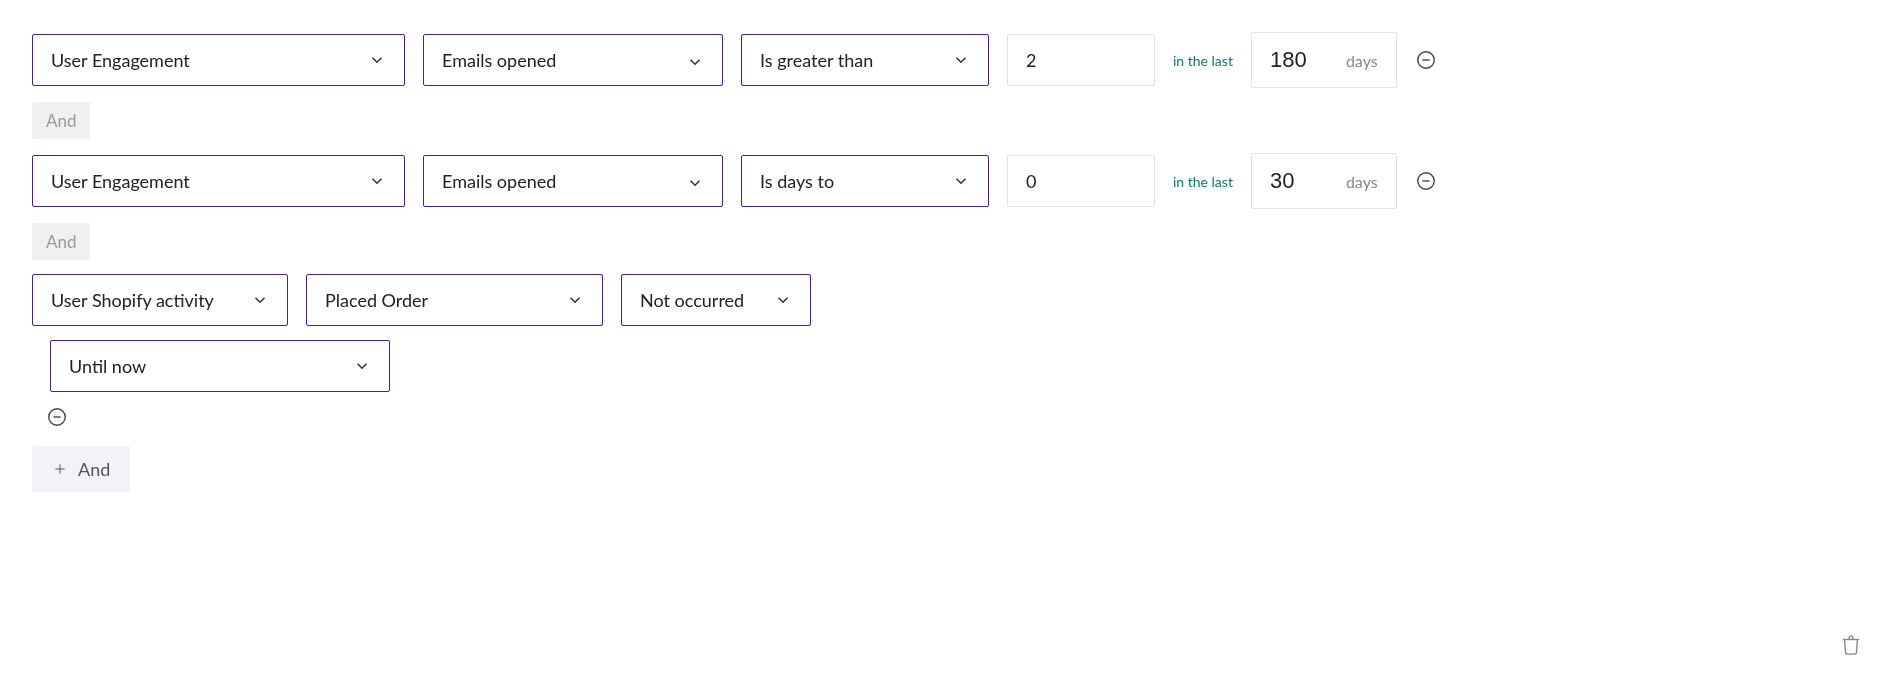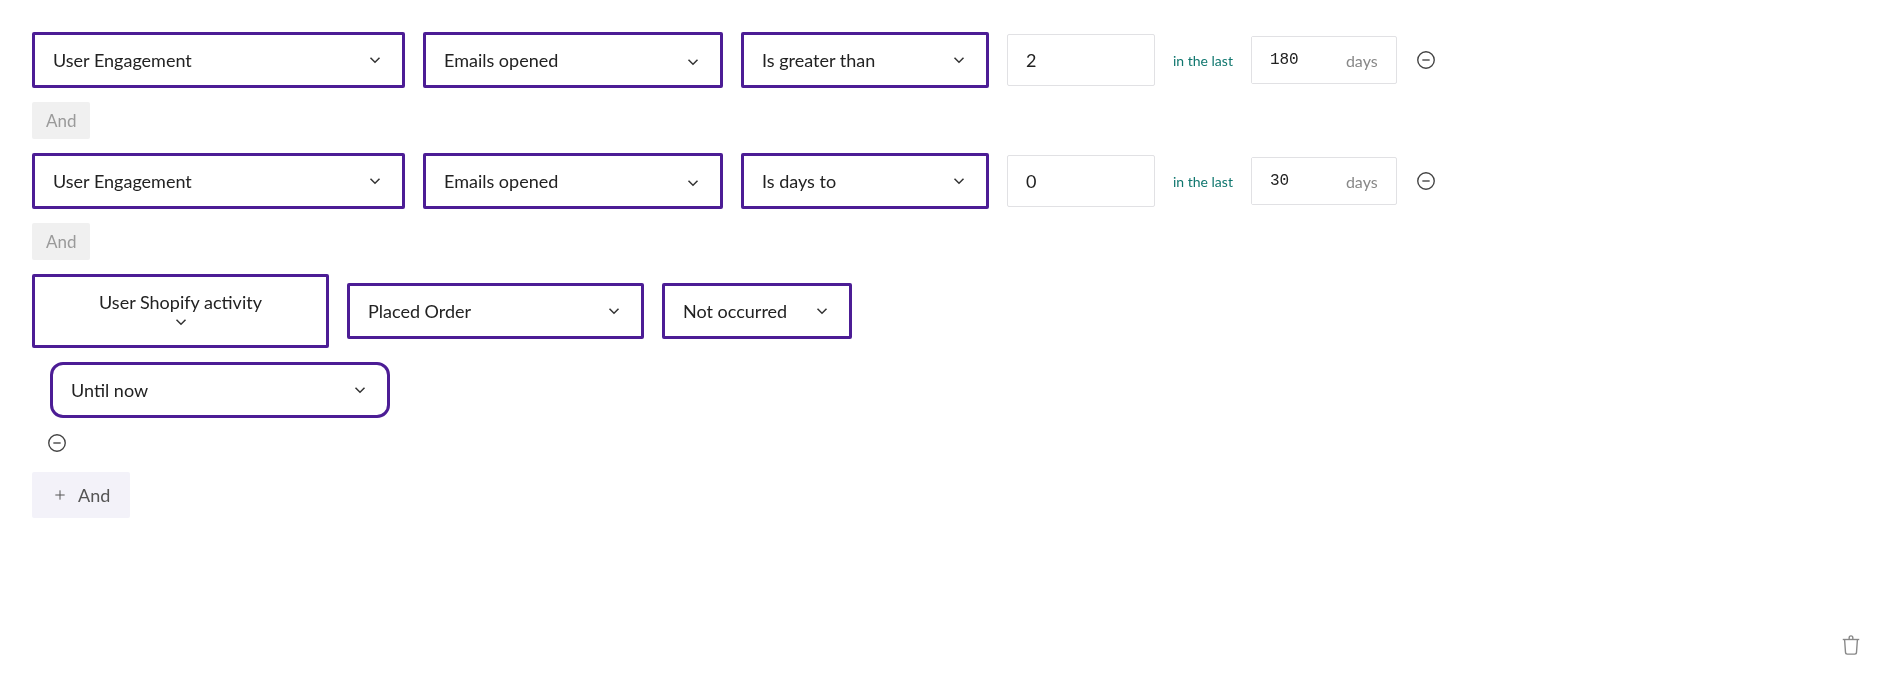--- a/index.html
+++ b/index.html
@@ -18,31 +18,31 @@
       display: flex;
       align-items: center;
       gap: 18px;
       margin-bottom: 14px;
       flex-wrap: wrap;
     }
     .select-box {
       display: flex;
       align-items: center;
       justify-content: space-between;
-      border: 3px solid #4c1d95;
+      border: 1px solid #4c1d95;
       background: #fff;
       padding: 14px 18px;
       cursor: pointer;
       border-radius: 2px;
     }
     .select-box.w-category { width: 373px; }
     .select-box.w-metric   { width: 300px; align-items: flex-end; }
     .select-box.w-operator { width: 248px; }
-    .select-box.w-time     { width: 340px; border-radius: 13px; }
-    .select-box.w-sm-cat   { width: 297px; flex-direction: column; }
+    .select-box.w-time     { width: 340px; }
+    .select-box.w-sm-cat   { width: 256px; }
     .select-box.w-sm-act   { width: 297px; }
     .select-box.w-sm-op    { width: 190px; }
     .chev {
       width: 18px;
       height: 18px;
       stroke: #333;
       stroke-width: 2;
       fill: none;
       flex-shrink: 0;
     }
@@ -64,22 +64,22 @@
       align-items: center;
       border: 1px solid #e1e1e4;
       border-radius: 2px;
       padding: 0 18px 0 0;
       gap: 14px;
     }
     .day-input {
       width: 80px;
       border: none;
       padding: 14px 0 14px 18px;
-      font-size: 16px;
-      font-family: Liberation Mono, monospace;
+      font-size: 22px;
+      font-family: Liberation Sans, sans-serif;
       color: #222;
       outline: none;
     }
     .day-suffix {
       color: #888;
       font-size: 16px;
     }
     .remove-btn {
       width: 22px;
       height: 22px;

